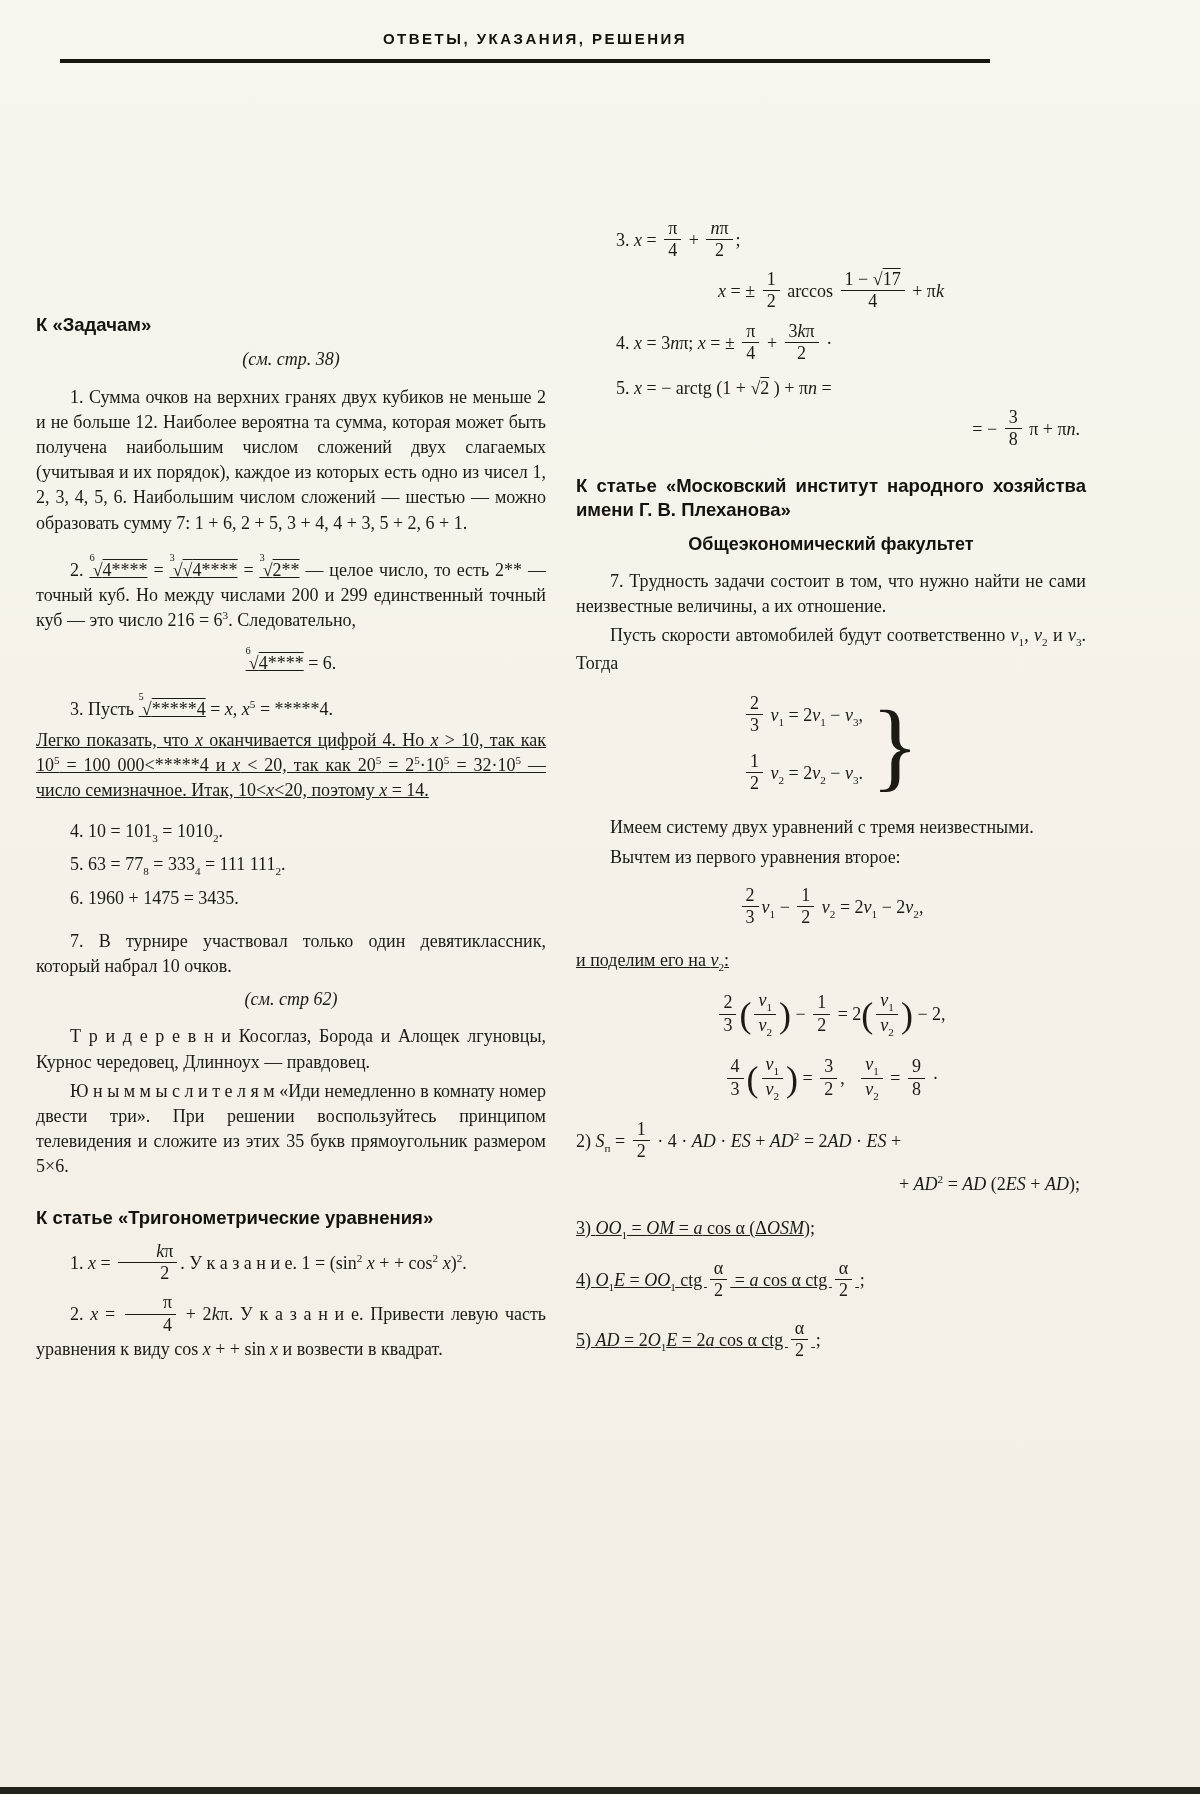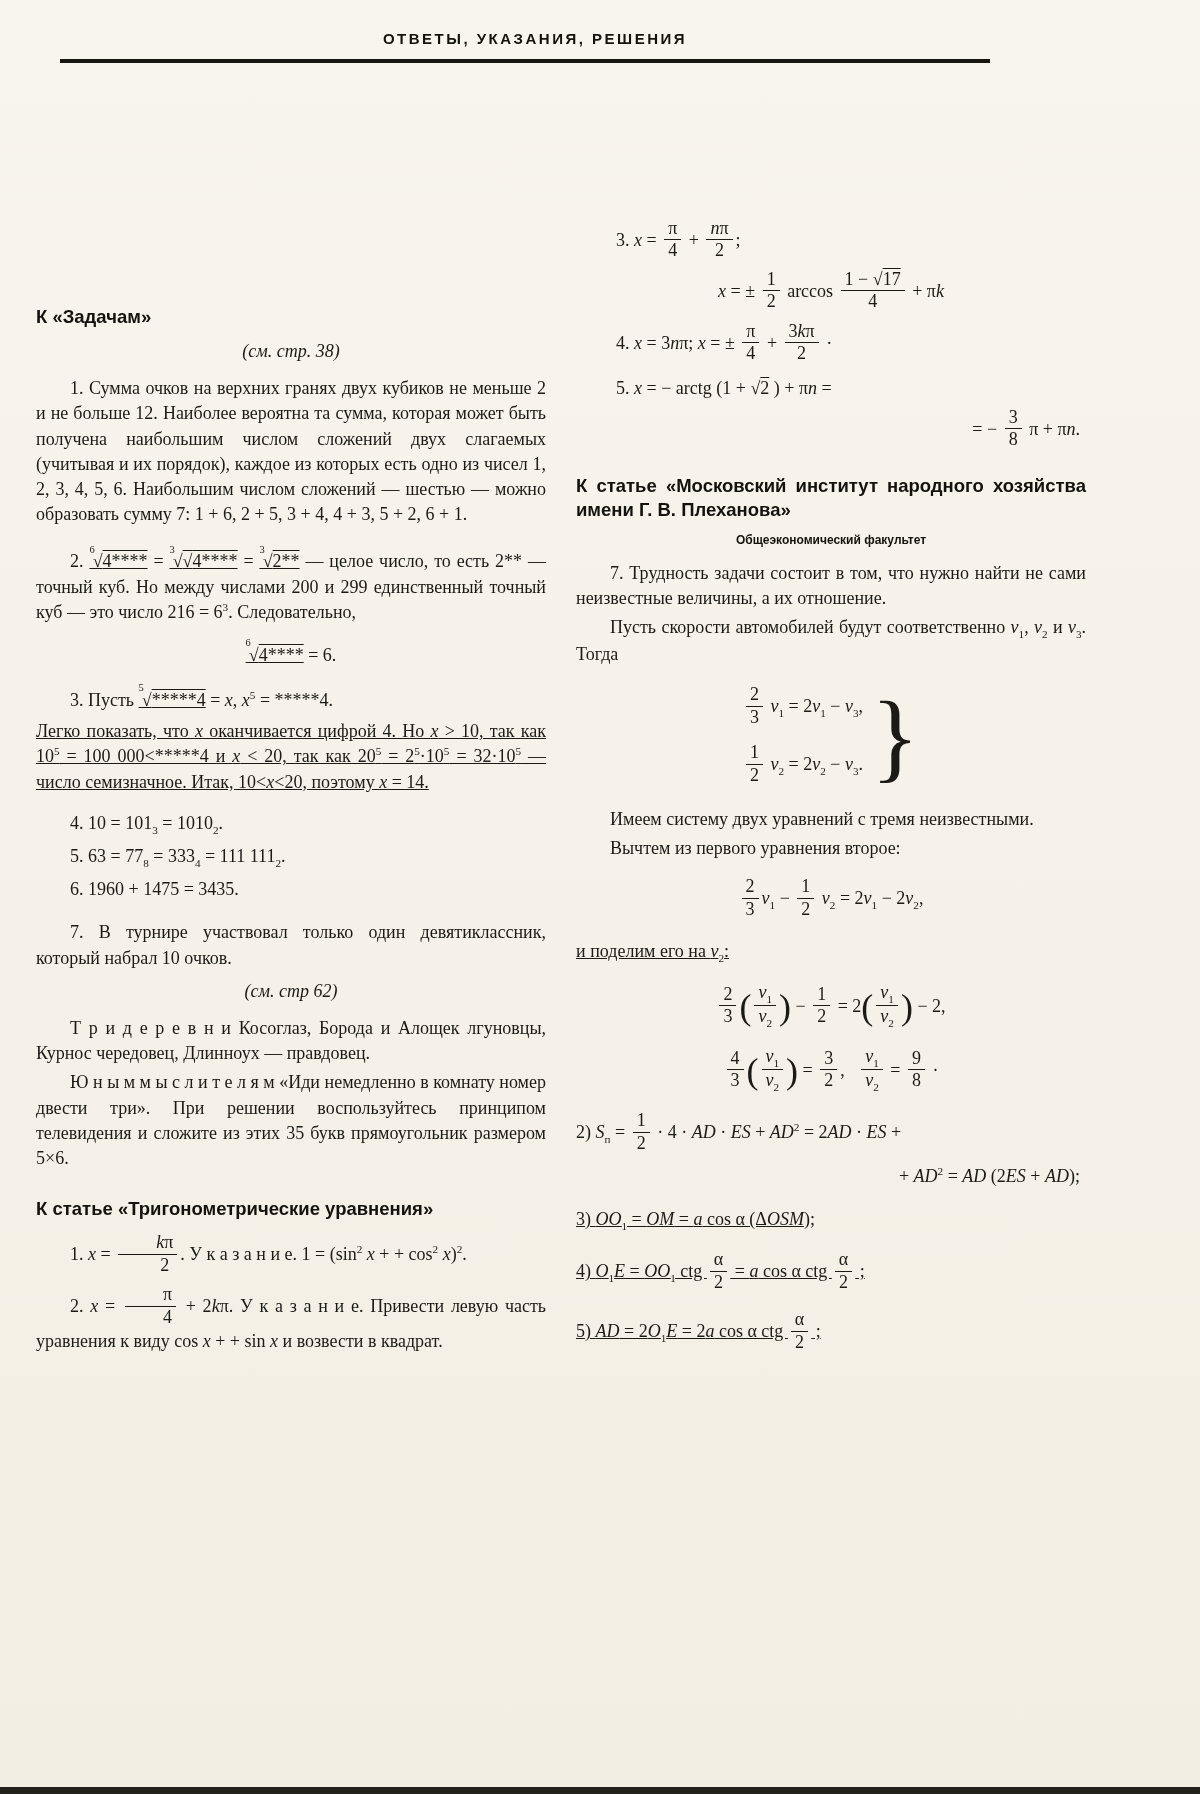--- a/index.html
+++ b/index.html
@@ -29,21 +29,21 @@
   }
   .col{flex:1;min-width:0;}
   .sec-h{
     font-family:"Liberation Sans","DejaVu Sans",sans-serif;
     font-weight:700;font-size:18.5px;line-height:1.3;
     margin:26px 0 10px;text-align:justify;color:#14120d;
   }
   .sec-h.first{margin-top:0;}
   .sub-h{
     font-family:"Liberation Sans","DejaVu Sans",sans-serif;
-    font-weight:700;font-size:12px;text-align:center;margin:4px 0 12px;color:#14120d;
+    font-weight:700;font-size:18px;text-align:center;margin:4px 0 12px;color:#14120d;
   }
   .see{text-align:center;font-style:italic;margin:8px 0 12px;}
   .para{margin:0 0 4px;text-align:justify;text-indent:34px;}
   .para.noind{text-indent:0;text-decoration:underline;}
   .para.item{text-indent:34px;text-align:left;}
   .para.item2{text-indent:22px;text-align:left;}
   .mt6{margin-top:6px;} .mt10{margin-top:10px;} .mt14{margin-top:14px;}
   .mt16{margin-top:16px;} .mt18{margin-top:18px;} .mt20{margin-top:20px;} .mt22{margin-top:22px;}
   .disp{text-align:center;margin:18px 0;}
   .eqblock{margin:10px 0;}

